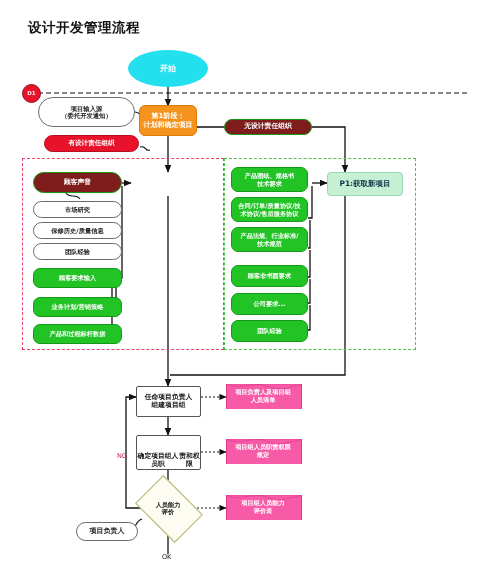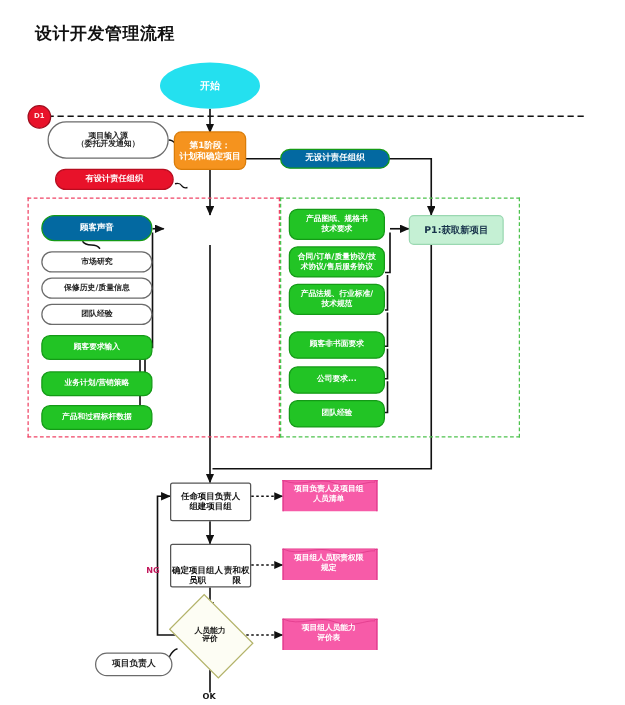--- a/index.html
+++ b/index.html
@@ -35,21 +35,21 @@
     background:#c5f0d4;border:1px solid #9ad8b1;border-radius:4px;color:#17324a;
     font-size:7.5px;font-weight:bold;
   }
 
   
   .green{
     background:#22c425;border:1px solid #149a17;border-radius:7px;color:#ffffff;
     font-size:6.2px;font-weight:bold;padding:1px 2px;
   }
   .green-pill{
-    background:#0369a1;border:1px solid #149a17;border-radius:12px;color:#ffffff;
+    background:#7f1d1d;border:1px solid #149a17;border-radius:12px;color:#ffffff;
     font-size:6.8px;font-weight:bold;
   }
 
   
   .white-pill{
     background:#ffffff;border:1px solid #6b6b6b;border-radius:40px;color:#222;
     font-size:6.3px;font-weight:bold;
   }
   .white-pill2{
     background:#ffffff;border:1px solid #6b6b6b;border-radius:40px;color:#222;
@@ -101,21 +101,21 @@
     display:flex;align-items:center;justify-content:center;text-align:center;
     font-size:6.2px;font-weight:bold;color:#ffffff;line-height:1.18;z-index:3;
     padding:0 2px;box-sizing:border-box;
   }
 
   
   .frame-red{position:absolute;border:1.3px dashed #ef4466;background:transparent;}
   .frame-green{position:absolute;border:1.3px dashed #4ec24e;background:transparent;}
 
   
-  .lbl{position:absolute;font-size:6.5px;font-weight:bold;color:#111;}
+  .lbl{position:absolute;font-size:6.5px;font-weight:normal;color:#111;}
   .lbl-ng{color:#c2185b;}
   svg{position:absolute;left:0;top:0;pointer-events:none;}
 </style>
 </head>
 <body>
 
 <div id="canvas">
 
   <svg width="500" height="564">
     <defs>

